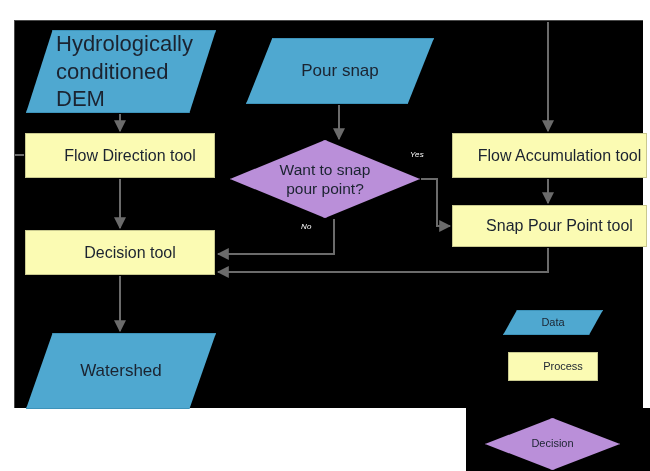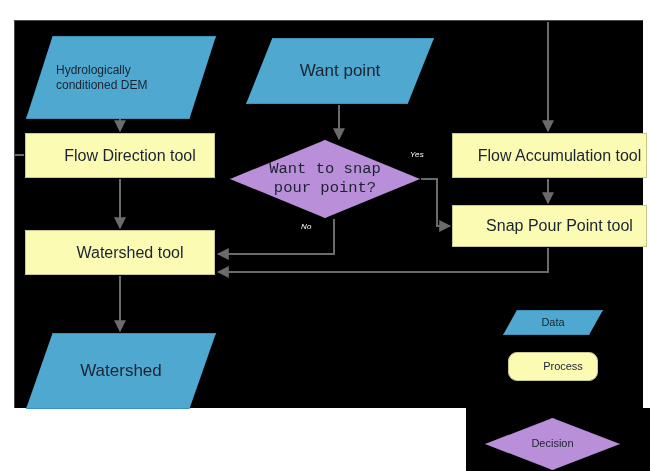--- a/index.html
+++ b/index.html
@@ -69,52 +69,52 @@
     border: 1px solid #c9c98f;
     padding-left: 20px;
   }
   .shape-decision {
     background: #BA8FD9;
     border: 1px solid #a87cc8;
     clip-path: polygon(50% 0%, 100% 50%, 50% 100%, 0% 50%);
   }
 
   
-  #n-dem      { left: 26px;  top: 30px;  width: 190px; height: 83px;  font-size: 12px; margin-top: 6px; }
+  #n-dem      { left: 26px;  top: 30px;  width: 190px; height: 83px;  font-size: 22px; }
   #n-dem .lbl { padding-left: 6px; text-align: left; width: 136px; }
 
   #n-pour     { left: 246px; top: 38px;  width: 188px; height: 66px;  font-size: 17px; }
 
   #n-flowdir  { left: 25px;  top: 133px; width: 190px; height: 45px;  font-size: 16px; }
   #n-flowacc  { left: 452px; top: 133px; width: 195px; height: 45px;  font-size: 16px; }
   #n-snap     { left: 452px; top: 205px; width: 195px; height: 42px;  font-size: 16px; }
   #n-watertool{ left: 25px;  top: 230px; width: 190px; height: 45px;  font-size: 16px; }
 
   #n-decide   { left: 230px; top: 140px; width: 190px; height: 78px;  font-size: 15.5px; }
-  #n-decide .lbl { width: 118px; font-family: Liberation Mono, monospace; }
+  #n-decide .lbl { width: 118px; }
 
   #n-watershed{ left: 26px;  top: 333px; width: 190px; height: 76px;  font-size: 17px; }
 
   
   .edge-label {
     position: absolute;
     font-size: 8px;
     color: #ffffff;
     letter-spacing: 0.2px;
     font-style: italic;
   }
   #lbl-yes { left: 410px; top: 150px; }
   #lbl-no  { left: 301px; top: 222px; }
 
   
   #lg-data {
     left: 503px; top: 310px; width: 100px; height: 25px; font-size: 11px;
   }
   #lg-process {
-    left: 508px; top: 352px; width: 90px; height: 29px; font-size: 11px; border-radius: 9px;
+    left: 508px; top: 352px; width: 90px; height: 29px; font-size: 11px;
   }
   #lg-decision {
     left: 485px; top: 418px; width: 135px; height: 52px; font-size: 11px;
   }
 </style>
 </head>
 <body>
 
 <div id="stage">
 
@@ -152,37 +152,37 @@
       <path d="M 548 22 L 548 24"></path>
       <path d="M 15 155 L 24 155"></path>
     </g>
   </svg>
 
   <div id="n-dem" class="node shape-data">
     <span class="lbl">Hydrologically conditioned DEM</span>
   </div>
 
   <div id="n-pour" class="node shape-data">
-    <span class="lbl">Want point</span>
+    <span class="lbl">Pour snap</span>
   </div>
 
   <div id="n-flowdir" class="node shape-process">
     <span class="lbl">Flow Direction tool</span>
   </div>
 
   <div id="n-flowacc" class="node shape-process">
     <span class="lbl">Flow Accumulation tool</span>
   </div>
 
   <div id="n-snap" class="node shape-process">
     <span class="lbl">Snap Pour Point tool</span>
   </div>
 
   <div id="n-watertool" class="node shape-process">
-    <span class="lbl">Watershed tool</span>
+    <span class="lbl">Decision tool</span>
   </div>
 
   <div id="n-decide" class="node shape-decision">
     <span class="lbl">Want to snap pour point?</span>
   </div>
 
   <div id="n-watershed" class="node shape-data">
     <span class="lbl">Watershed</span>
   </div>
 

